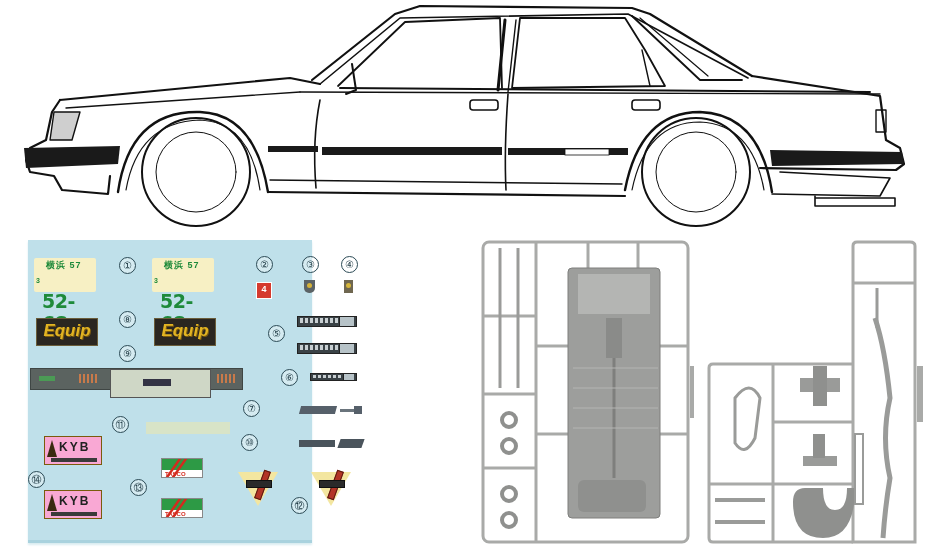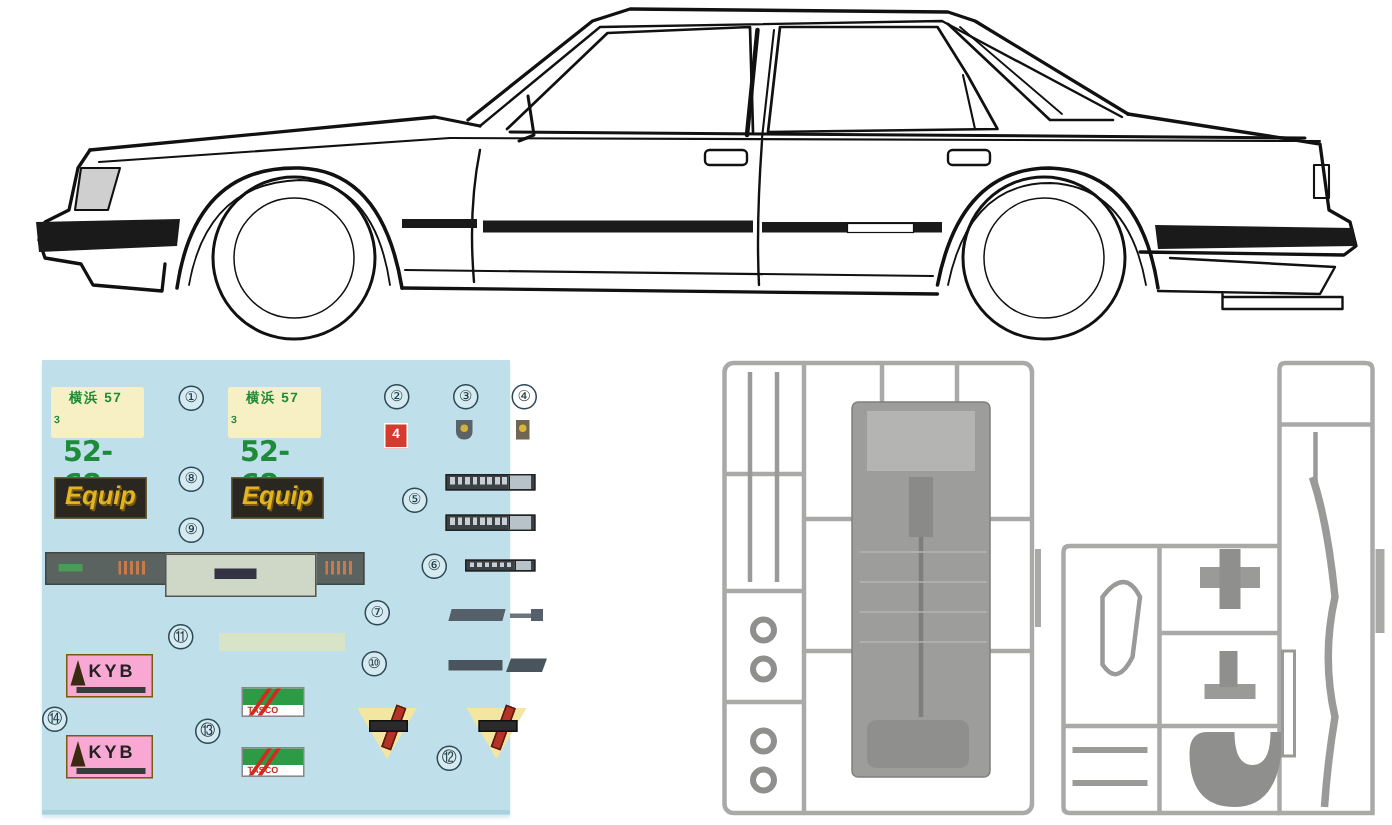--- a/index.html
+++ b/index.html
@@ -1,20 +1,20 @@
 <!DOCTYPE html>
 <html><head>
 <meta charset="utf-8">
 <style>
   html,body{margin:0;padding:0;background:#ffffff;}
   body{width:928px;height:550px;position:relative;overflow:hidden;font-family:"Liberation Sans",sans-serif;}
   
   #car{position:absolute;left:0;top:0;width:928px;height:232px;}
   
-  #decal-sheet{position:absolute;left:28px;top:240px;width:284px;height:300px;background:#bfe0ea;border-bottom:3px solid #a9d2de;box-shadow:0 2px 2px #d9ecf1;padding-left:28px;}
+  #decal-sheet{position:absolute;left:28px;top:240px;width:284px;height:300px;background:#bfe0ea;border-bottom:3px solid #a9d2de;box-shadow:0 2px 2px #d9ecf1;}
   .num{position:absolute;width:15px;height:15px;border:1.3px solid #2b4a55;border-radius:50%;font-size:10px;line-height:15px;text-align:center;color:#1f3a44;background:rgba(255,255,255,0.35);}
   .plate{position:absolute;width:62px;height:34px;background:#f7f0c4;border-radius:2px;color:#1e8a3a;font-weight:bold;}
   .plate .top{position:absolute;top:1px;left:12px;font-size:9px;letter-spacing:1px;}
   .plate .s{position:absolute;top:19px;left:2px;font-size:7px;color:#1e8a3a;}
   .plate .big{position:absolute;top:10px;left:8px;font-size:19px;letter-spacing:-0.5px;font-family:"DejaVu Sans",sans-serif;margin-top:22px;}
   .equip{position:absolute;width:60px;height:26px;background:#2a2620;border:1px solid #6a5d3a;color:#e2b422;font-weight:bold;font-style:italic;font-size:17px;text-align:center;line-height:24px;text-shadow:1px 1px 0 #7a5a10;}
   .dash{position:absolute;left:2px;top:128px;width:211px;height:20px;background:#5b6360;border:1px solid #3f4644;}
   .dash .inner{position:absolute;left:79px;top:0;width:99px;height:27px;background:#cfd7c6;border:1px solid #555;}
   .dash .lcd{position:absolute;left:32px;top:9px;width:28px;height:7px;background:#334;}
   .dash .gr{position:absolute;left:8px;top:7px;width:16px;height:5px;background:#4b9a55;}

